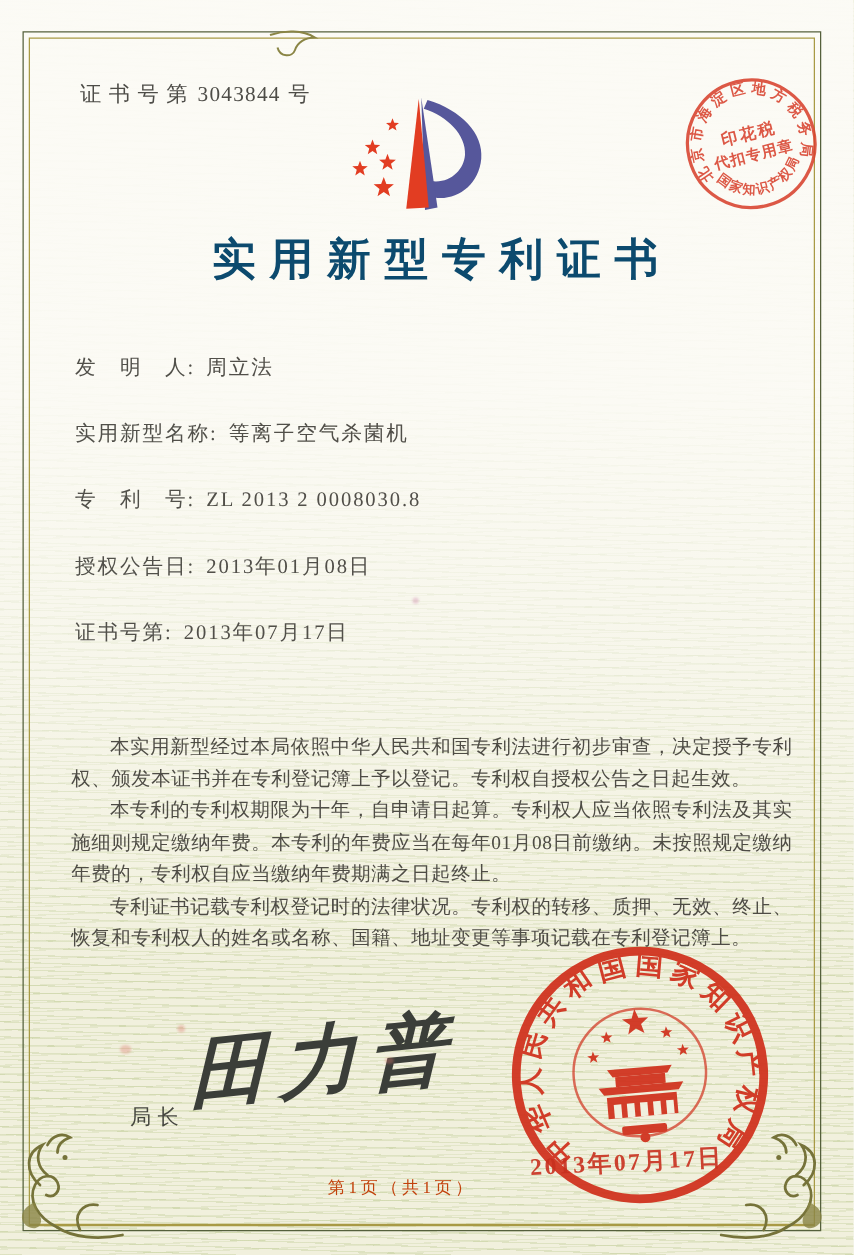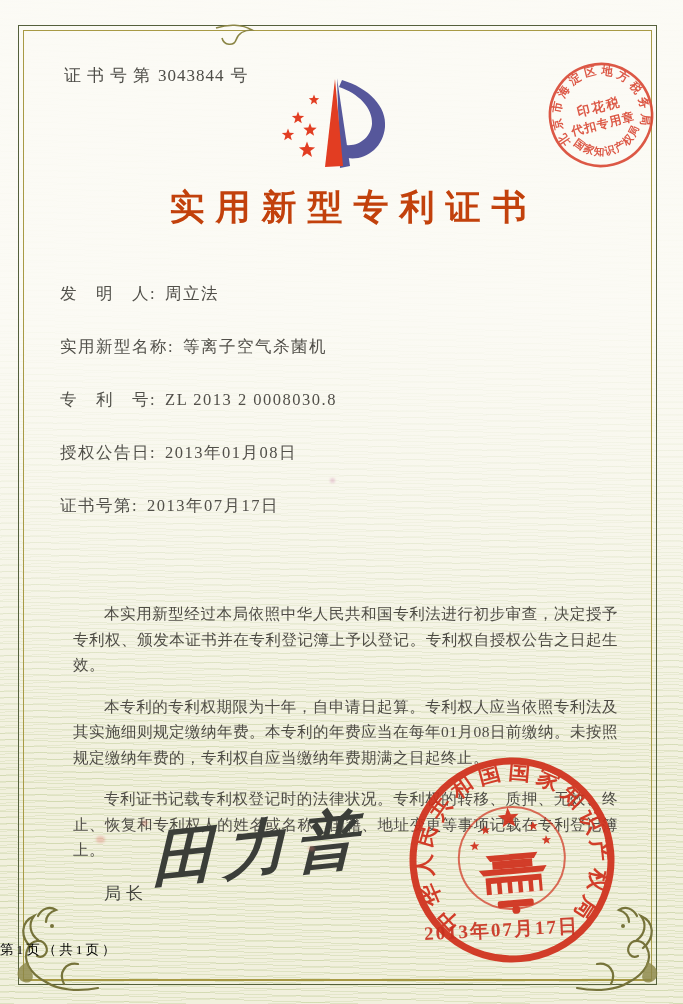--- a/index.html
+++ b/index.html
@@ -28,46 +28,46 @@
   .border-curl{position:absolute;left:214px;top:22px;width:42px;height:28px;}
 
   .cert-no{position:absolute;left:47px;top:64px;font-size:17px;color:#4d4c47;margin-left:17px;}
   .cert-no .pfx{letter-spacing:6px;}
   .cert-no .num{letter-spacing:1px;margin-left:2px;}
   .cert-no .sfx{letter-spacing:0;margin-left:6px;}
 
   .logo{position:absolute;left:266px;top:74px;width:150px;height:112px;}
 
   .title{position:absolute;left:0;right:0;top:184px;text-align:center;
-    font-size:35px;font-weight:bold;letter-spacing:11px;text-indent:11px;color:#c2410c;padding-left:13px;}
+    font-size:35px;font-weight:bold;letter-spacing:11px;text-indent:11px;color:#0c4a6e;padding-left:13px;}
 
   .fields{position:absolute;left:60px;top:283px;width:560px;}
   .field-row{height:22px;margin-bottom:31px;font-size:16.5px;color:#51504a;
     white-space:nowrap;}
   .field-label{letter-spacing:1.5px;}
   .field-value{margin-left:9px;letter-spacing:1.5px;color:#514f49;}
 
   .body-text{position:absolute;left:57px;top:585px;width:577px;
     font-size:15.5px;line-height:25.5px;text-align:justify;color:#4e4c45;}
-  .body-text p{margin:16px;text-indent:2em;letter-spacing:.5px;}
+  .body-text p{margin:0;text-indent:2em;letter-spacing:.5px;}
 
   .sig-role{position:absolute;left:104px;top:872px;font-size:17px;
     letter-spacing:5px;color:#45463f;margin-top:10px;}
   .sig-name{position:absolute;left:152px;top:818px;font-size:62px;font-style:italic;
     font-weight:600;letter-spacing:10px;color:#3b3e39;
     transform:rotate(-6deg) skewX(-6deg);transform-origin:left center;}
 
   .issue-seal{position:absolute;left:404px;top:752px;width:216px;height:216px;opacity:.93;}
   .seal-date{position:absolute;left:424px;top:917px;font-size:19px;font-weight:bold;
     color:#c8301f;letter-spacing:2px;transform:rotate(-3deg);opacity:.9;}
 
   .tax-stamp{position:absolute;left:535px;top:49px;width:132px;height:132px;opacity:.88;}
 
-  .footer{position:absolute;left:0;right:40px;top:941px;
-    font-size:13.5px;letter-spacing:3px;color:#000000;}
+  .footer{position:absolute;left:0;right:40px;top:941px;text-align:center;
+    font-size:13.5px;letter-spacing:3px;color:#c2410c;}
 
   .stain{position:absolute;border-radius:50%;background:rgba(222,120,108,.35);
     filter:blur(1px);}
   .stain.s1{left:96px;top:836px;width:9px;height:7px;}
   .stain.s2{left:142px;top:820px;width:6px;height:6px;}
   .stain.s3{left:308px;top:846px;width:7px;height:5px;}
   .stain.s4{left:330px;top:478px;width:5px;height:5px;background:rgba(200,110,160,.3);}
 
   svg text{font-family:"Liberation Serif","DejaVu Serif",serif;}
 </style>

